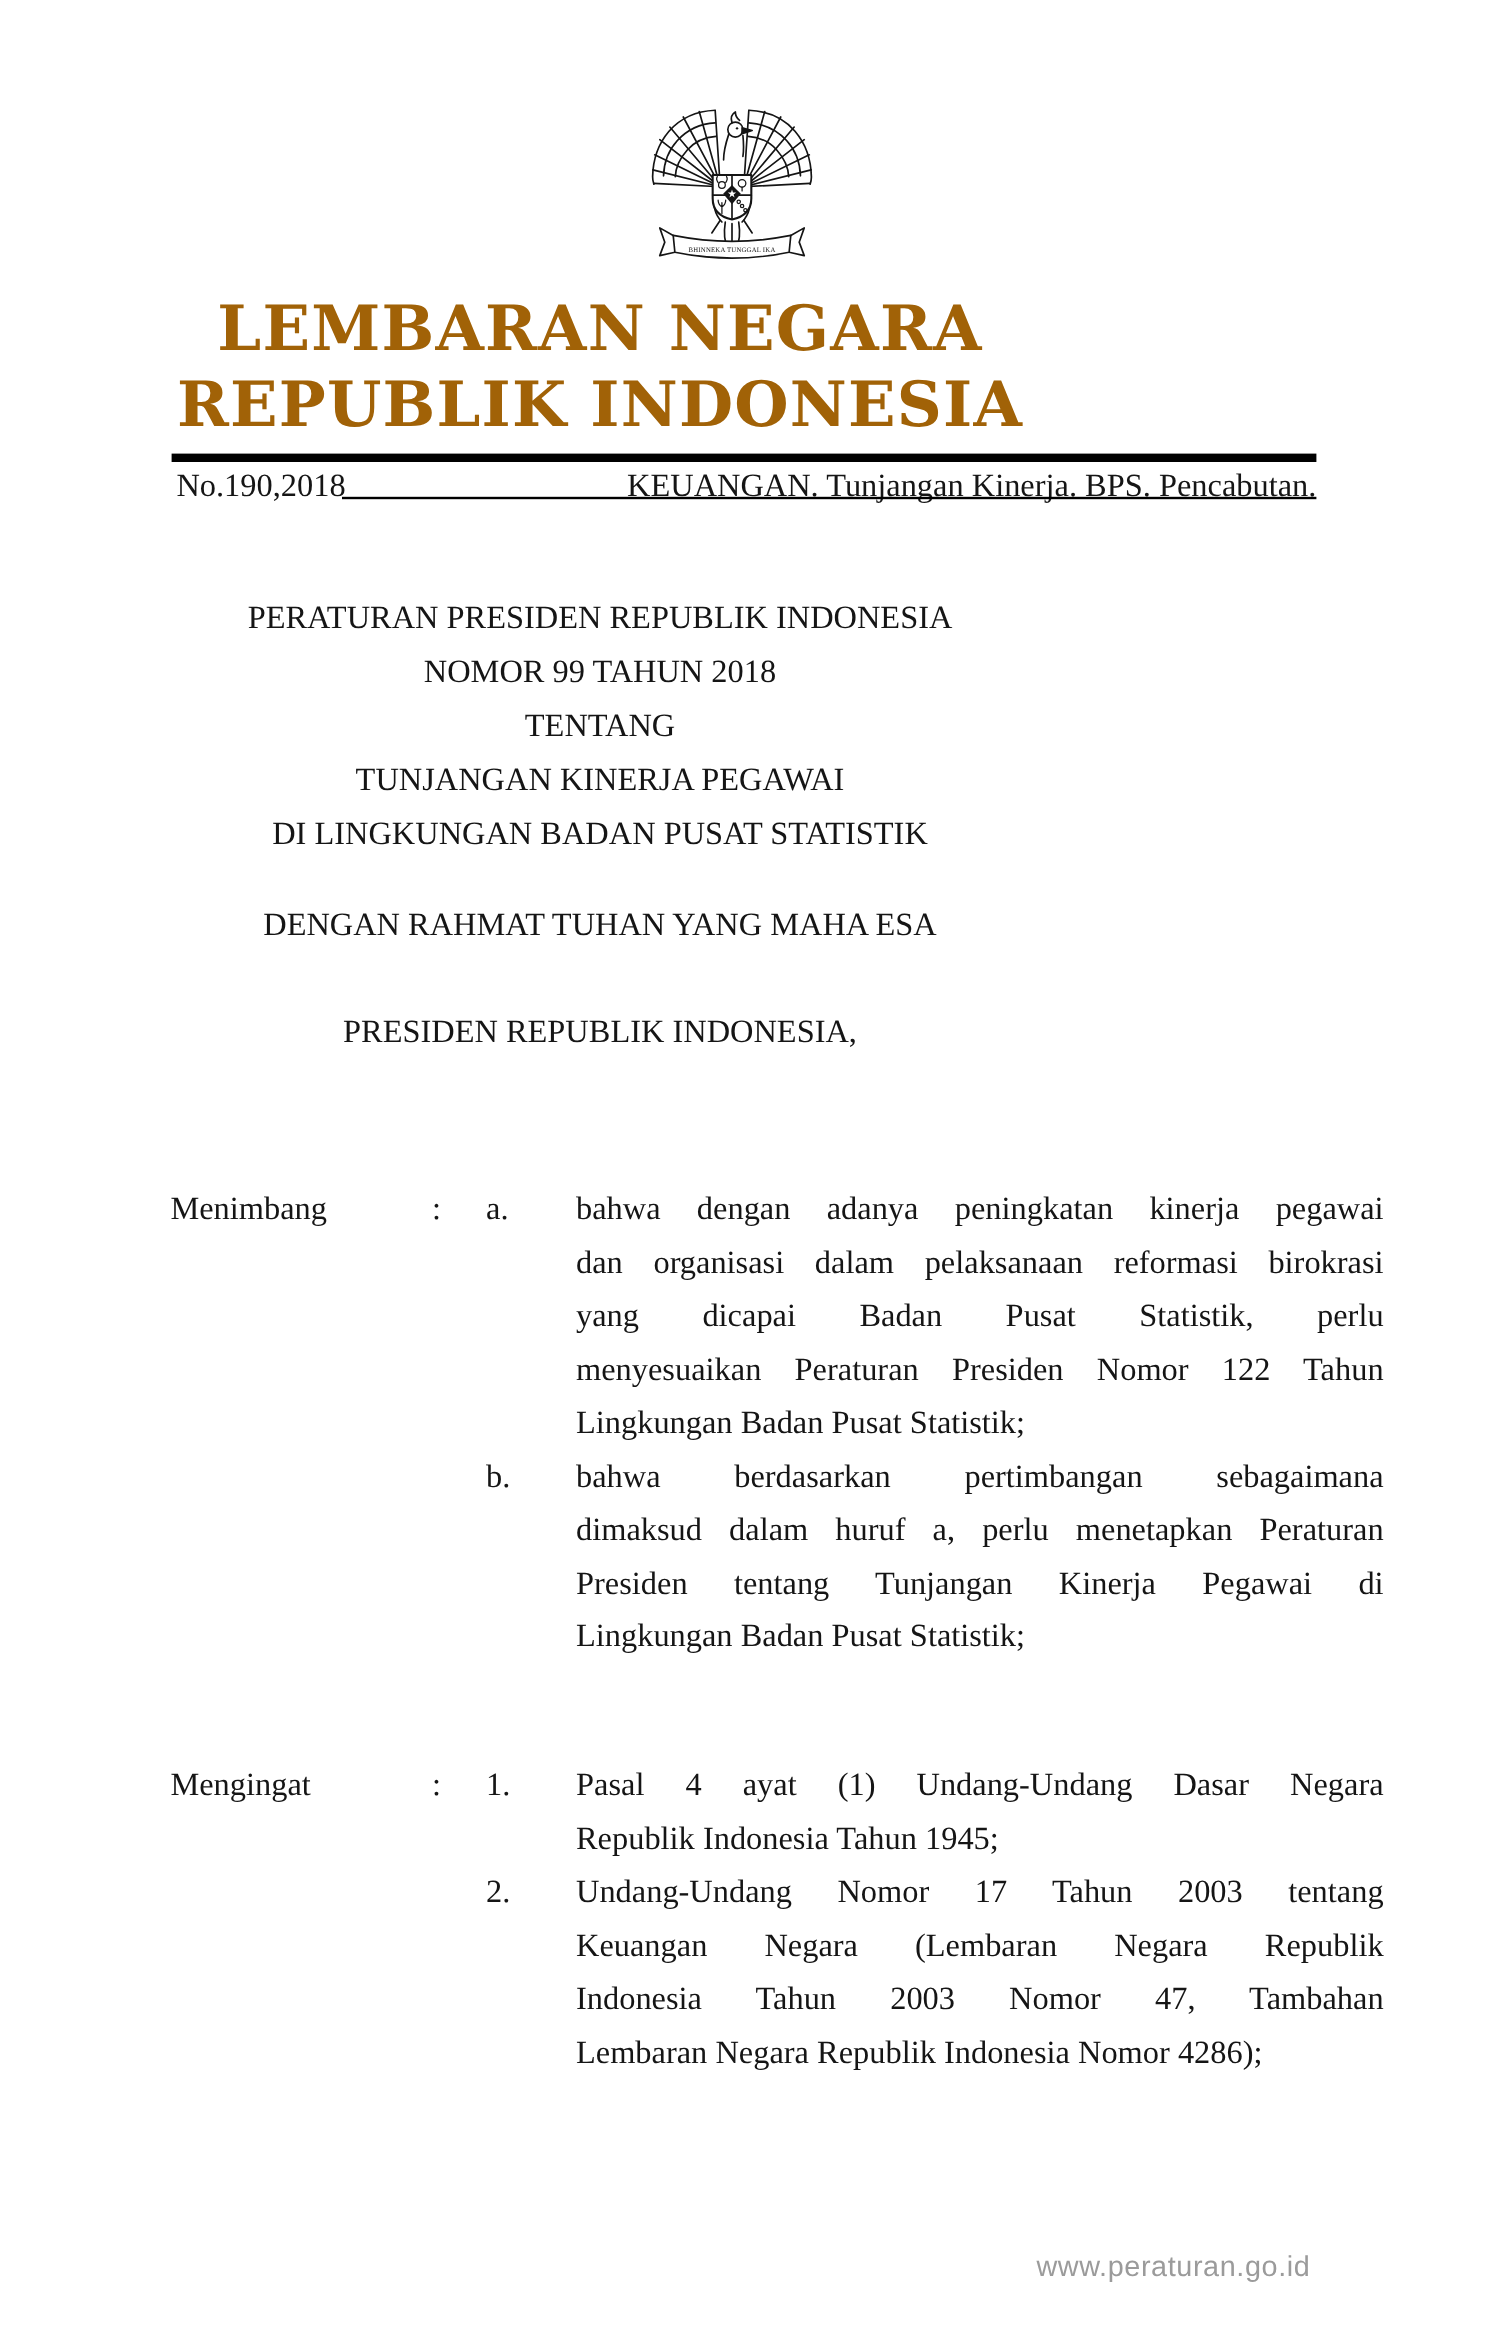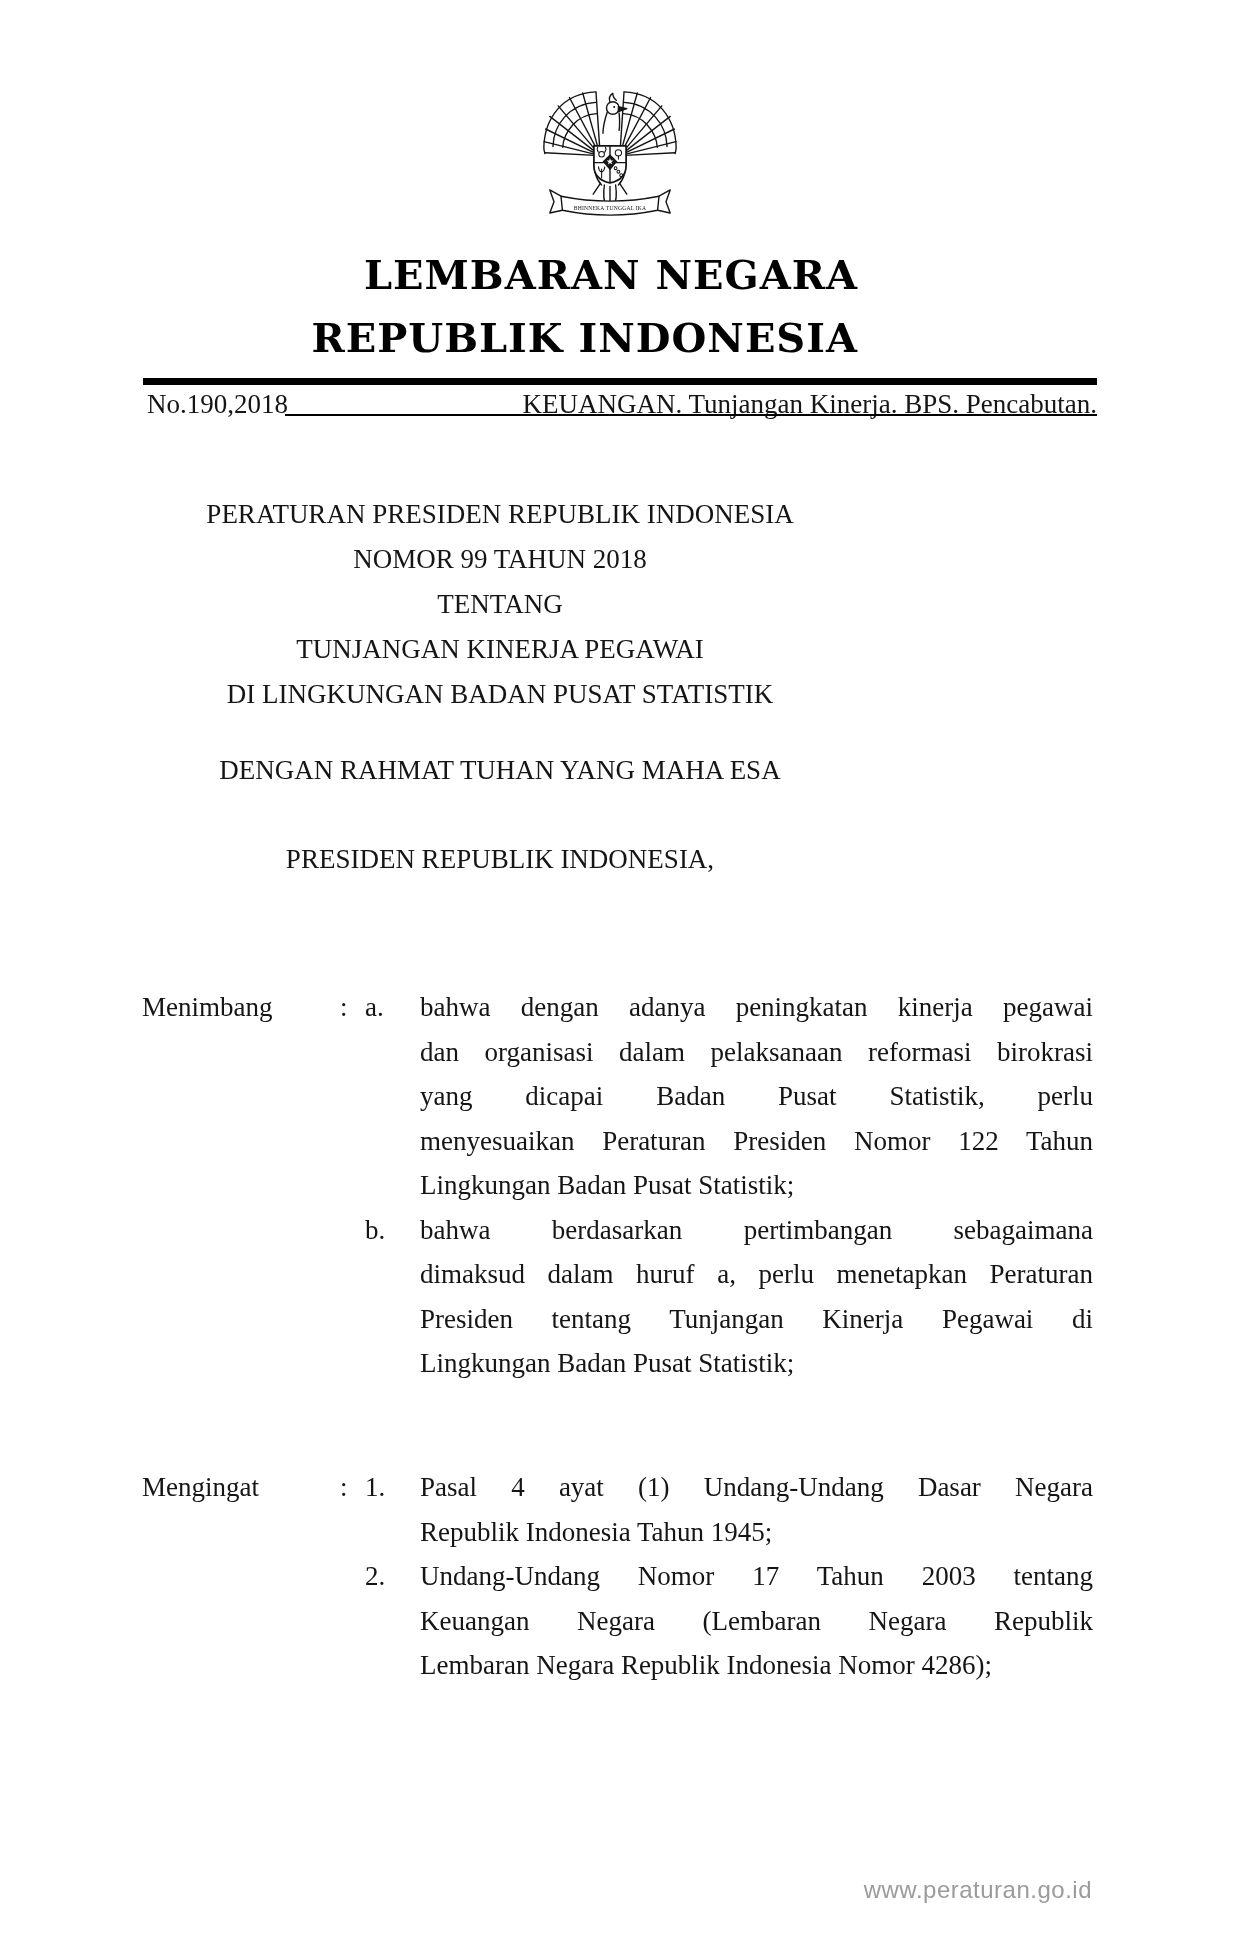--- a/index.html
+++ b/index.html
@@ -12,45 +12,45 @@
     font-family:"Liberation Serif","DejaVu Serif",serif;
     overflow:hidden;
   }
   .abs { position:absolute; }
 
   .emblem { left:540px; top:87px; width:140px; height:161px; }
   .emblem svg { width:100%; height:100%; }
 
   .masthead {
     left:142px; top:243px; width:716px;
-    text-align:right;
+    text-align:center;
     font-family:"DejaVu Serif","Liberation Serif",serif;
     font-weight:bold;
-    font-size:40px; line-height:63px; letter-spacing:1px;
-    color:#000000;
+    font-size:52px; line-height:63px; letter-spacing:1px;
+    color:#a16207;
   }
 
   .thick-rule { left:143px; top:378px; width:954px; height:7px; background:#000; }
   .thin-rule  { left:285px; top:414px; width:812px; height:2px; background:#000; }
 
   .doc-number  { left:147px; top:389px; font-size:27px; white-space:nowrap; }
   .doc-subject { left:340px; top:389px; width:757px; text-align:right; font-size:27px; white-space:nowrap; }
 
   .title-block {
     left:142px; top:492px; width:716px;
     text-align:center; font-size:27px; line-height:45px;
   }
   .invocation { left:142px; top:755px; width:716px; text-align:center; font-size:27px; }
   .issuer     { left:142px; top:844px; width:716px; text-align:center; font-size:27px; }
 
   .clause { left:142px; width:951px; font-size:27px; }
   #considerations { top:985px; }
   #legal-basis    { top:1465px; }
 
-  .item { display:grid; grid-template-columns:198px 25px 55px 673px; align-items:start; }
+  .item { display:grid; grid-template-columns:198px 25px 55px 673px; align-items:start;gap:20px; }
   .cell { line-height:44.5px; }
   .tl   { line-height:44.5px; }
   .jl   { text-align:justify; text-justify:inter-word; text-align-last:justify; -moz-text-align-last:justify; }
 
   .footer {
     right:149px; top:1876px;
     font-family:"Liberation Sans","DejaVu Sans",sans-serif;
     font-size:24px; color:#9b9b9b; letter-spacing:0.5px;
   }
 </style>
@@ -182,20 +182,21 @@
         <div class="tl">Republik Indonesia Tahun 1945;</div>
       </div>
     </div>
     <div class="item">
       <div class="cell"></div>
       <div class="cell"></div>
       <div class="cell">2.</div>
       <div class="cell">
         <div class="tl jl">Undang-Undang Nomor 17 Tahun 2003 tentang</div>
         <div class="tl jl">Keuangan Negara (Lembaran Negara Republik</div>
+        <div class="tl jl">Indonesia Tahun 2003 Nomor 47, Tambahan</div>
         <div class="tl">Lembaran Negara Republik Indonesia Nomor 4286);</div>
       </div>
     </div>
   </section>
 
   <div class="abs footer">www.peraturan.go.id</div>
 
 </div>
 
 </body></html>

